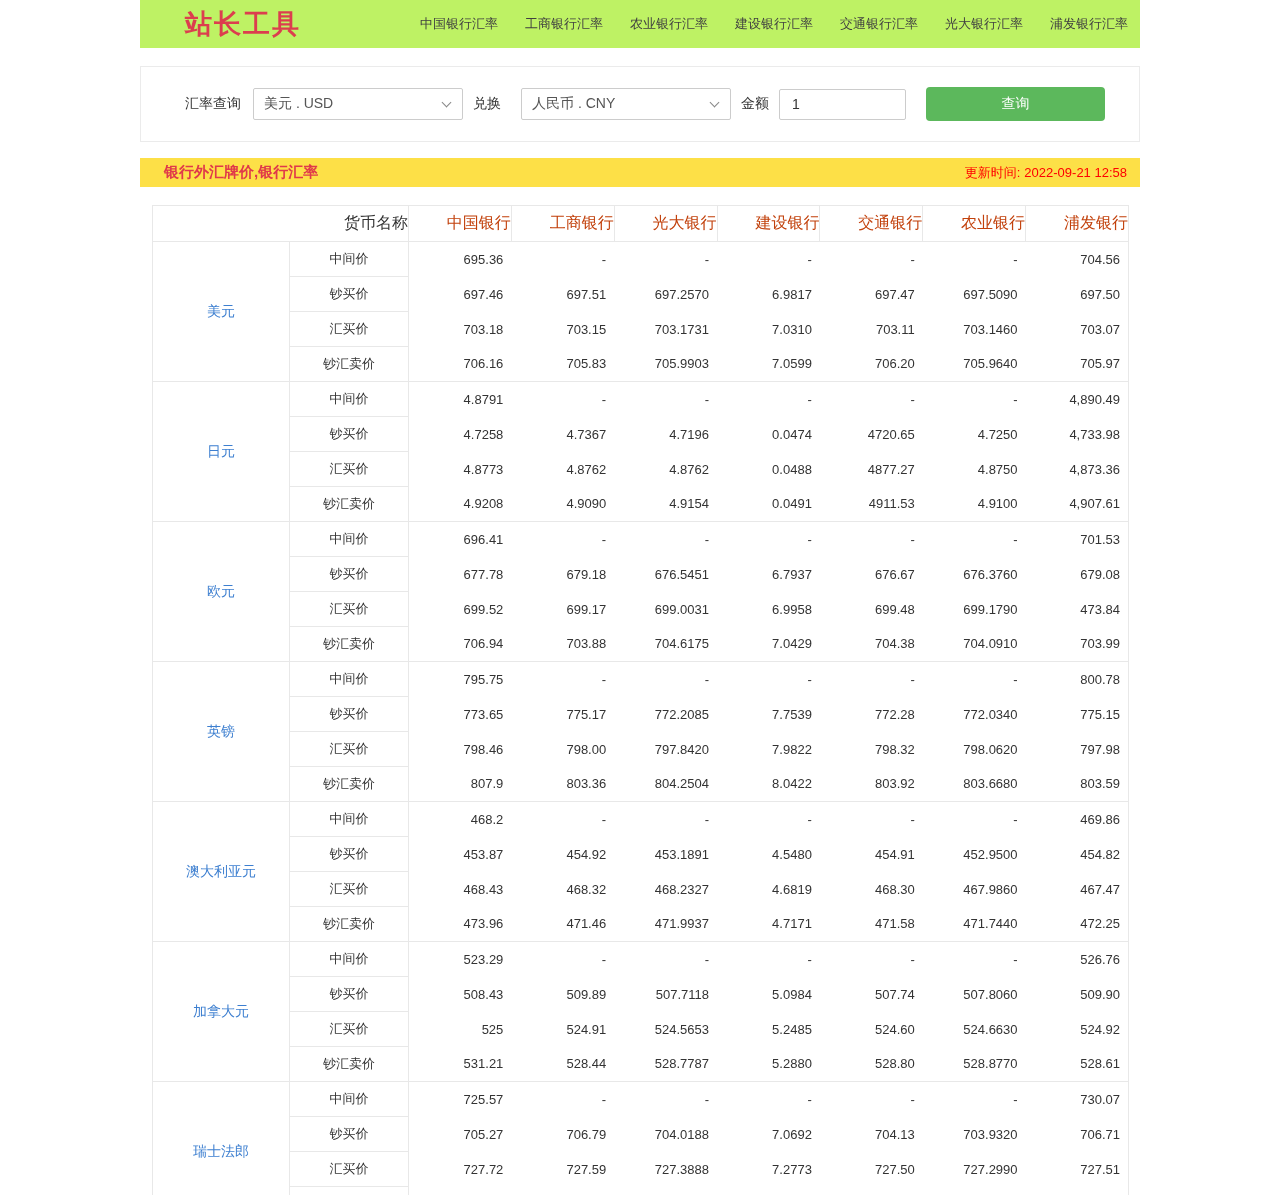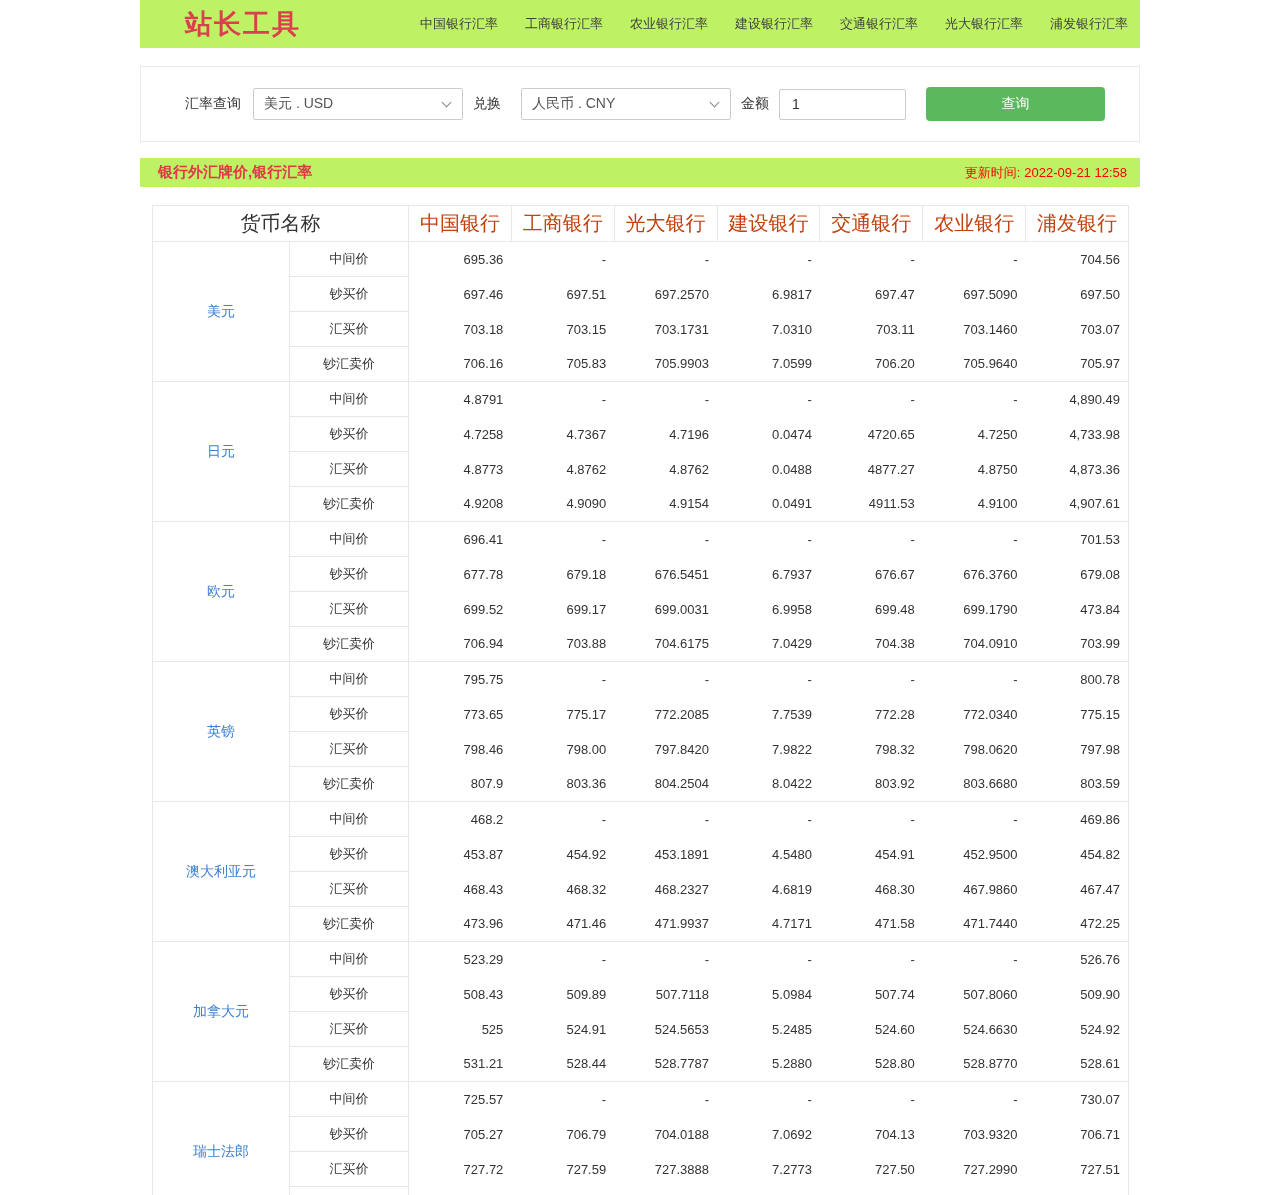--- a/index.html
+++ b/index.html
@@ -69,46 +69,46 @@
     border: none; border-radius: 4px;
     color: #fff; font-size: 14px;
     cursor: pointer;
     font-family: "Liberation Sans", "DejaVu Sans", sans-serif;
   }
 
   
   .titlebar {
     margin-top: 16px;
     height: 29px;
-    background: #bef264;
+    background: #fde047;
     display: flex; align-items: center;
-    padding: 0 13px 0 18px;
+    padding: 0 13px 0 24px;
   }
   .titlebar h1 { font-size: 15px; font-weight: bold; color: #e0394a; }
   .updated { margin-left: auto; font-size: 13px; color: #fe0000; }
   .updated .t { margin-left: 4px; }
 
   
   .table-wrap { margin-top: 18px; padding: 0 11px 0 12px; }
   table.rates {
     width: 100%;
     border-collapse: collapse;
     table-layout: fixed;
     font-size: 13px;
     color: #333;
   }
   col.c-cur { width: 137px; }
   col.c-rate { width: 119px; }
   .rates th {
     height: 36px;
     font-weight: normal;
-    font-size: 20px;
+    font-size: 16px;
     border: 1px solid #e8e8e8;
     background: #fff;
-    text-align: center;
+    text-align: right;
   }
   .rates th a { color: #c2410c; text-decoration: none; }
   .rates td { height: 35px; }
   td.cur {
     border-left: 1px solid #e8e8e8;
     border-right: 1px solid #e8e8e8;
     border-bottom: 1px solid #e8e8e8;
     text-align: center;
   }
   td.cur a { color: #3d7fd0; font-size: 14px; text-decoration: none; }

